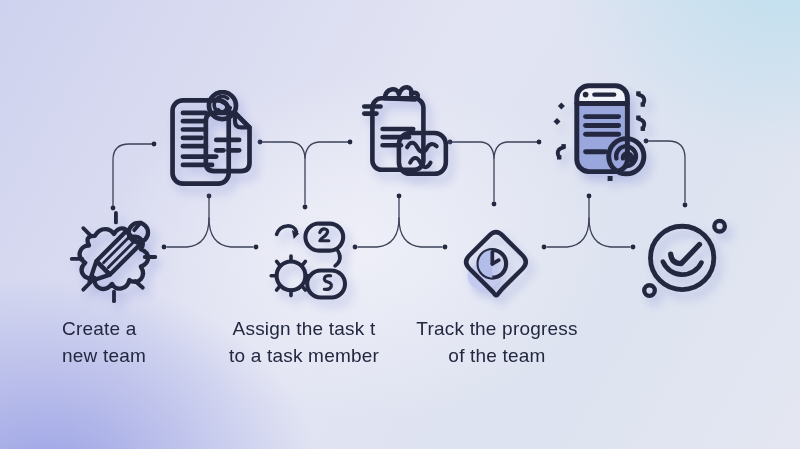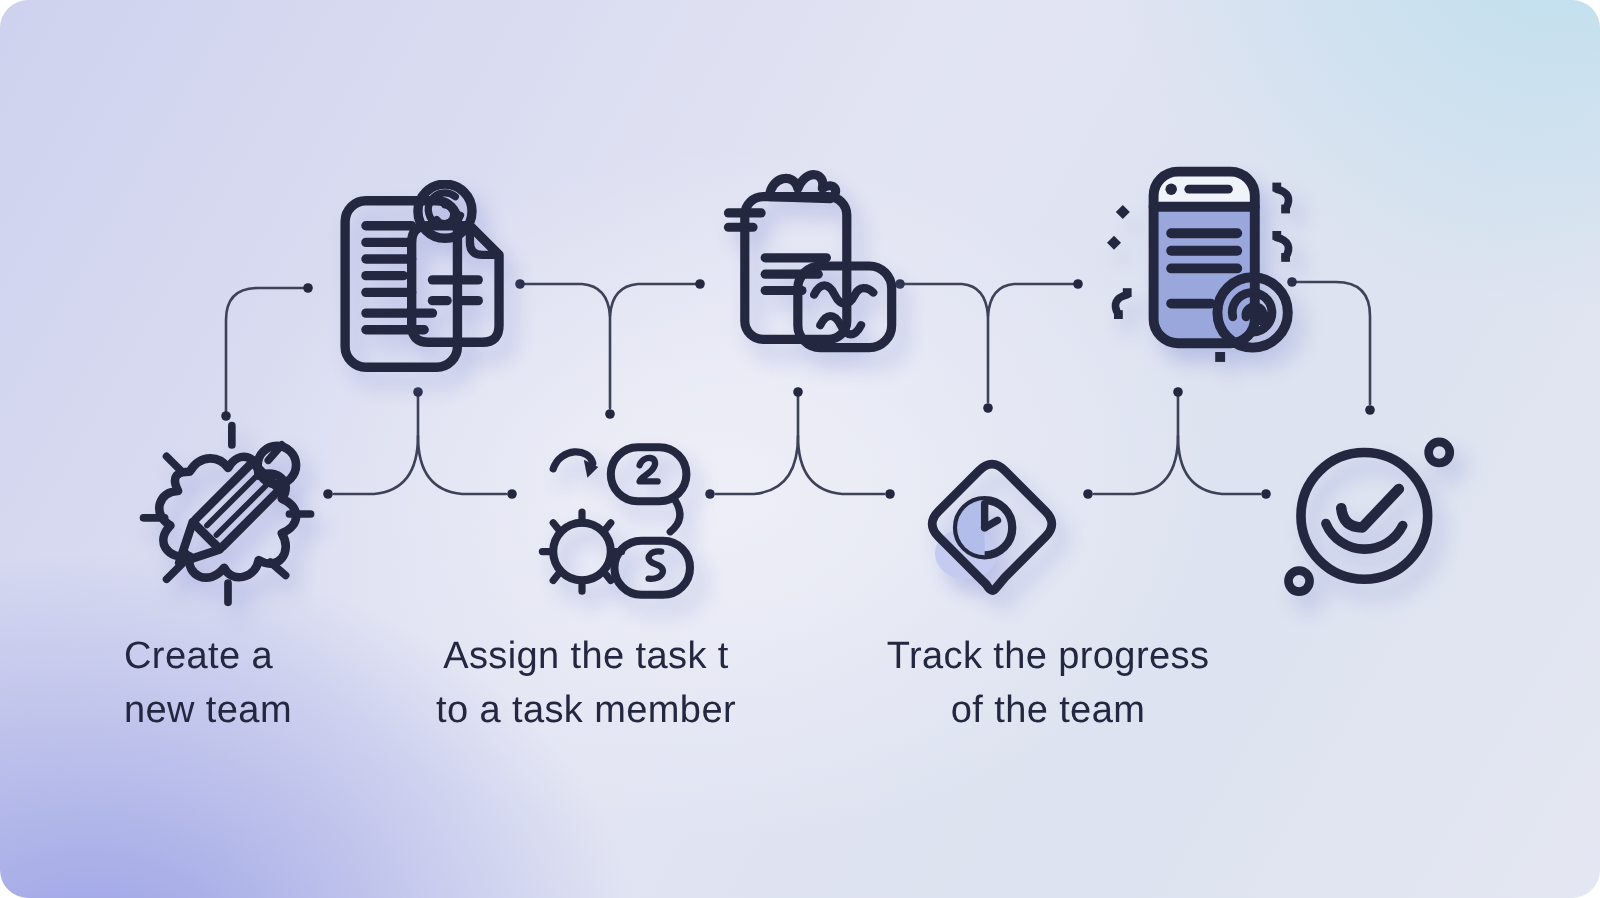--- a/index.html
+++ b/index.html
@@ -4,21 +4,20 @@
 <style>
   html,body{margin:0;padding:0;}
   .stage{
     position:relative;width:800px;height:449px;overflow:hidden;
     font-family:"Liberation Sans",sans-serif;
     background:
       radial-gradient(55% 75% at 6% 108%, rgba(150,157,228,0.95) 0%, rgba(150,157,228,0) 62%),
       radial-gradient(48% 70% at 98% -8%, rgba(189,223,238,0.95) 0%, rgba(189,223,238,0) 60%),
       radial-gradient(45% 55% at 45% 55%, rgba(240,241,248,0.85) 0%, rgba(240,241,248,0) 70%),
       linear-gradient(120deg, #cfd2ee 0%, #e2e4f3 45%, #dde3f0 75%, #e4e7f2 100%);
-    border-radius: 14px;
   }
   .icon{position:absolute;filter:drop-shadow(5px 7px 5px rgba(138,148,214,0.45));}
   .connectors{position:absolute;left:0;top:0;}
   .label{
     position:absolute;color:var(--ink,#232840);
     font-size:19px;line-height:27px;letter-spacing:.2px;
     white-space:nowrap;
   }
   .label.centered{transform:translateX(-50%);text-align:center;}
   .ln{display:block;}
@@ -198,22 +197,22 @@
     <path class="stroke" stroke-width="5.5" d="M34,48 q1,10 11,10 L64,38"></path>
     <path class="stroke" stroke-width="5" d="M26,56 a22,22 0 0 0 40,1"></path>
     <circle class="stroke" stroke-width="4.5" fill="var(--paper,#f1f3fb)" cx="85" cy="19" r="5.5"></circle>
     <circle class="stroke" stroke-width="4.5" fill="var(--paper,#f1f3fb)" cx="12" cy="86" r="5.5"></circle>
   </svg>
 
   <div class="label" style="left:62px;top:315px">
     <span class="ln">Create a</span>
     <span class="ln">new team</span>
   </div>
-  <div class="label centered" style="left:293px;top:315px">
+  <div class="label centered" style="left:304px;top:315px">
     <span class="ln">Assign the task t</span>
     <span class="ln">to a task member</span>
   </div>
-  <div class="label centered" style="left:524px;top:315px">
+  <div class="label centered" style="left:497px;top:315px">
     <span class="ln">Track the progress</span>
     <span class="ln">of the team</span>
   </div>
 
 </div>
 
 </body></html>

